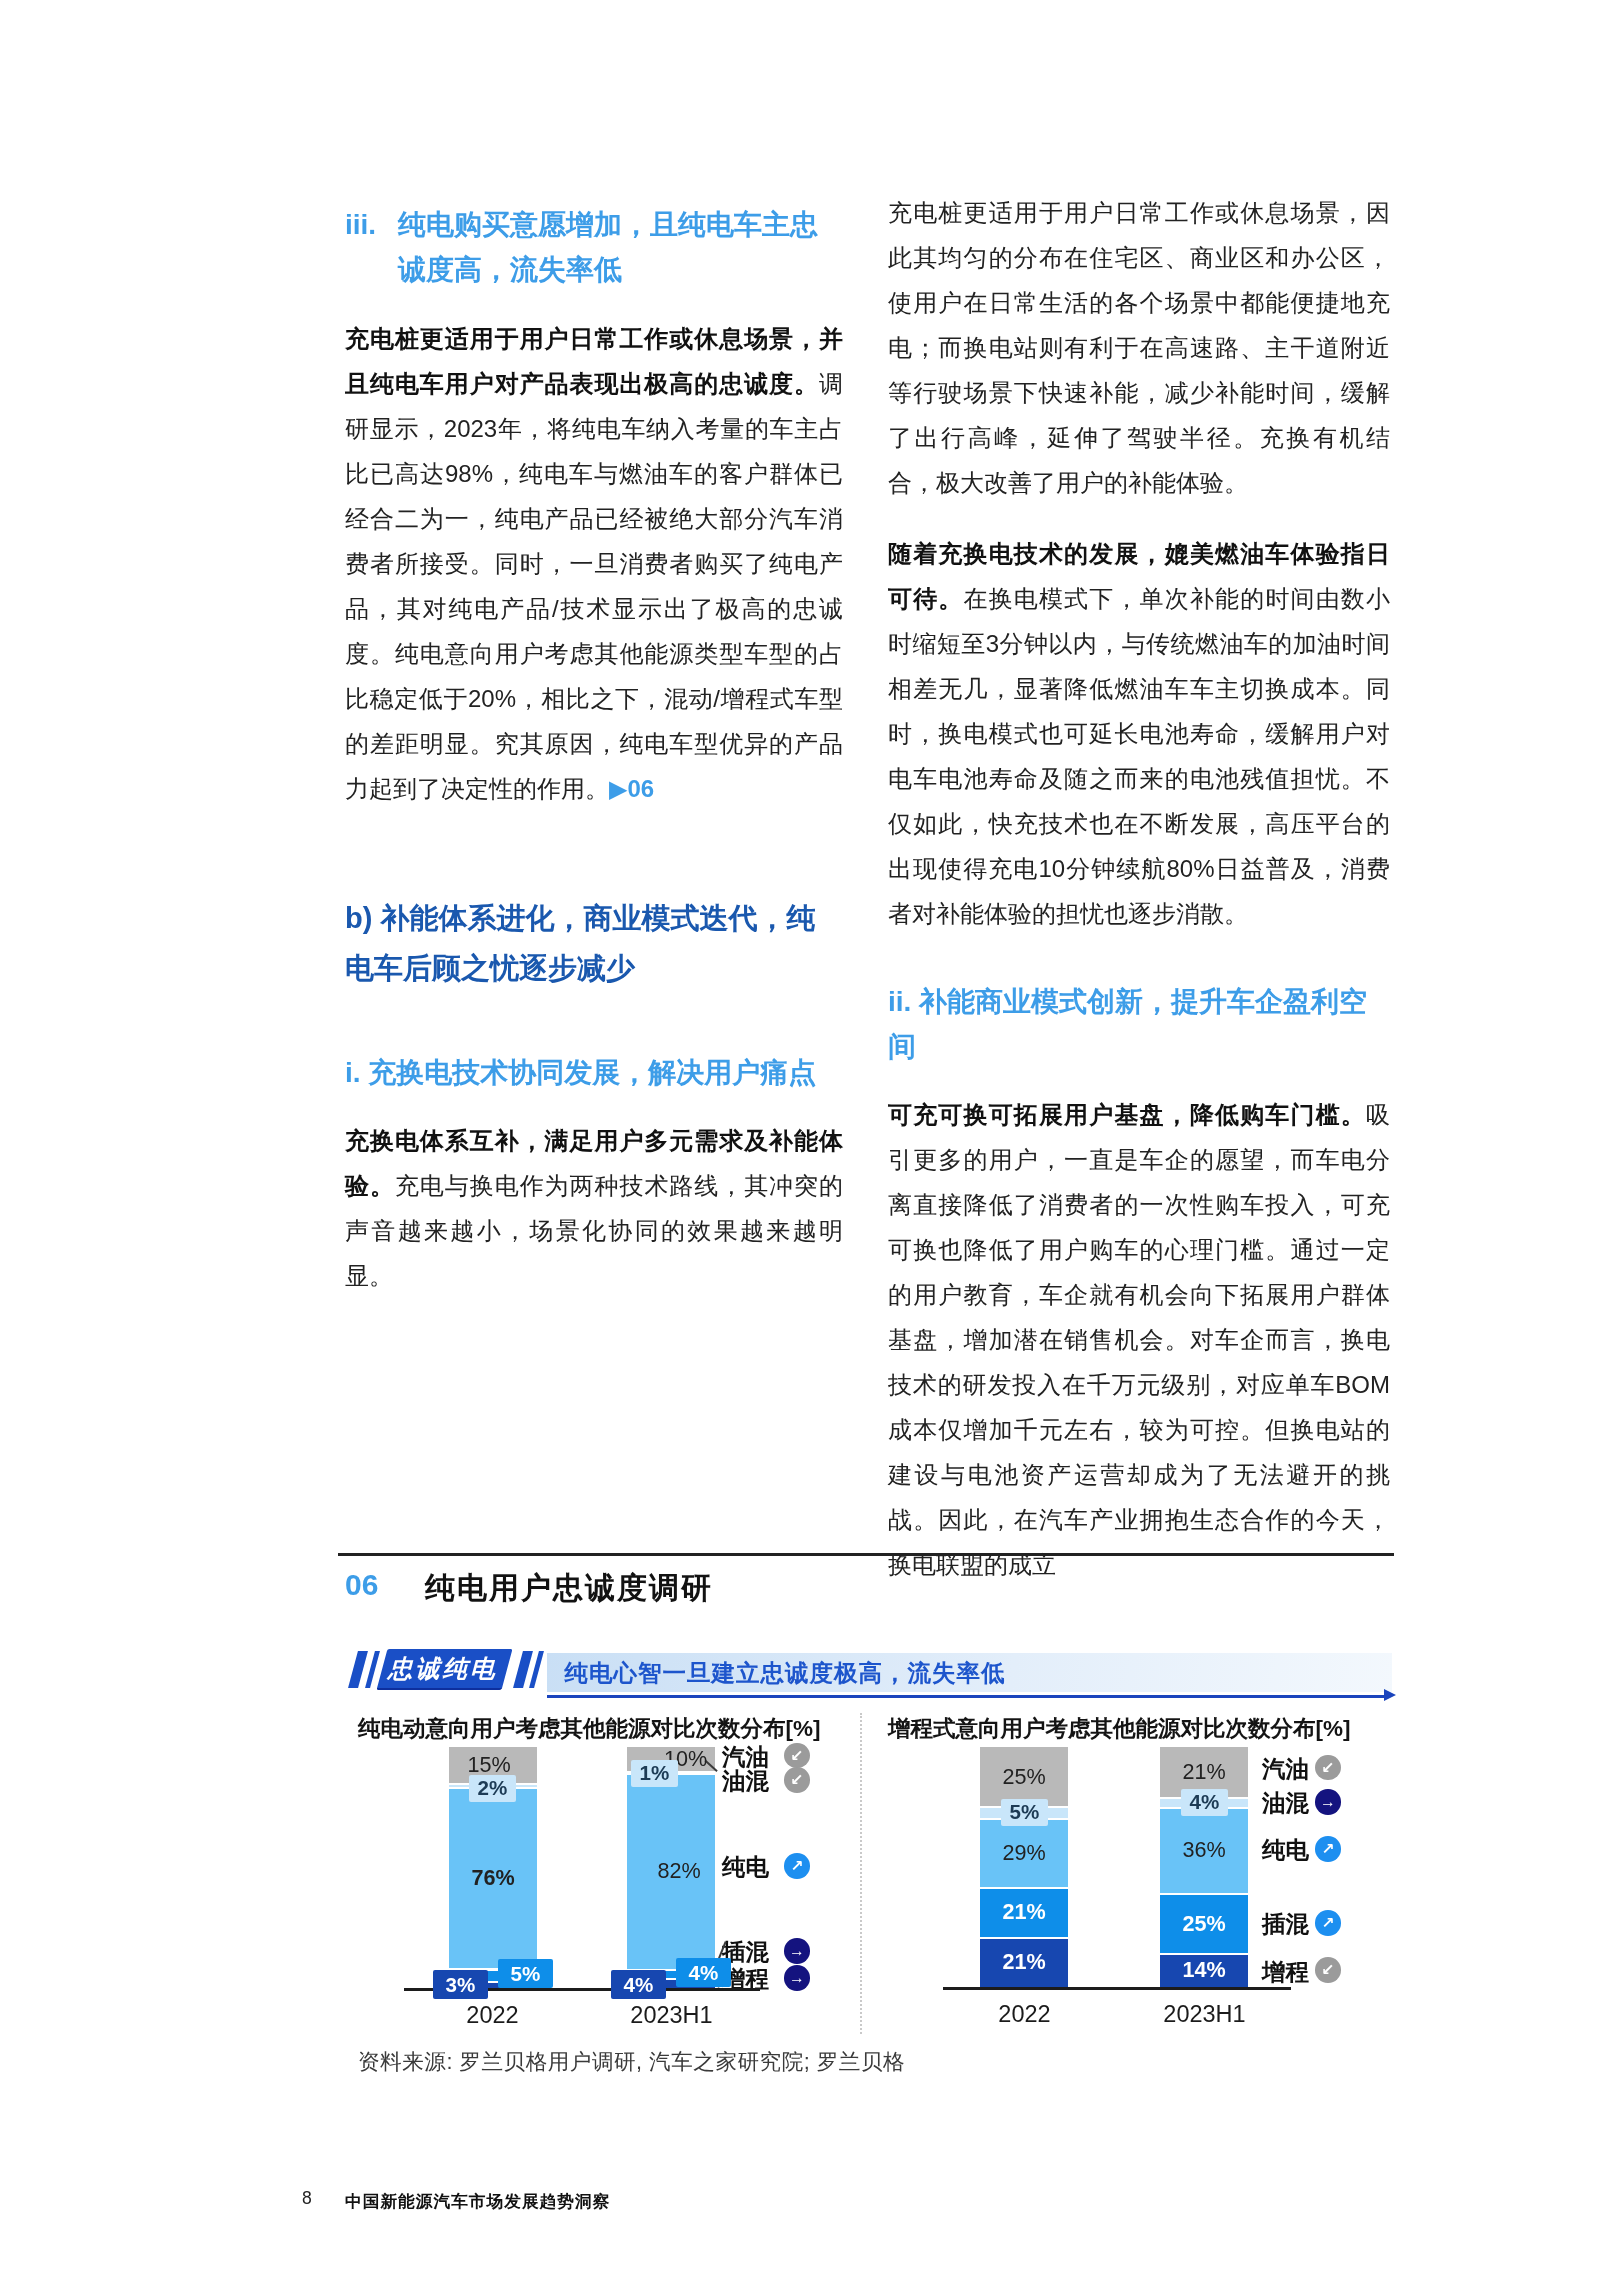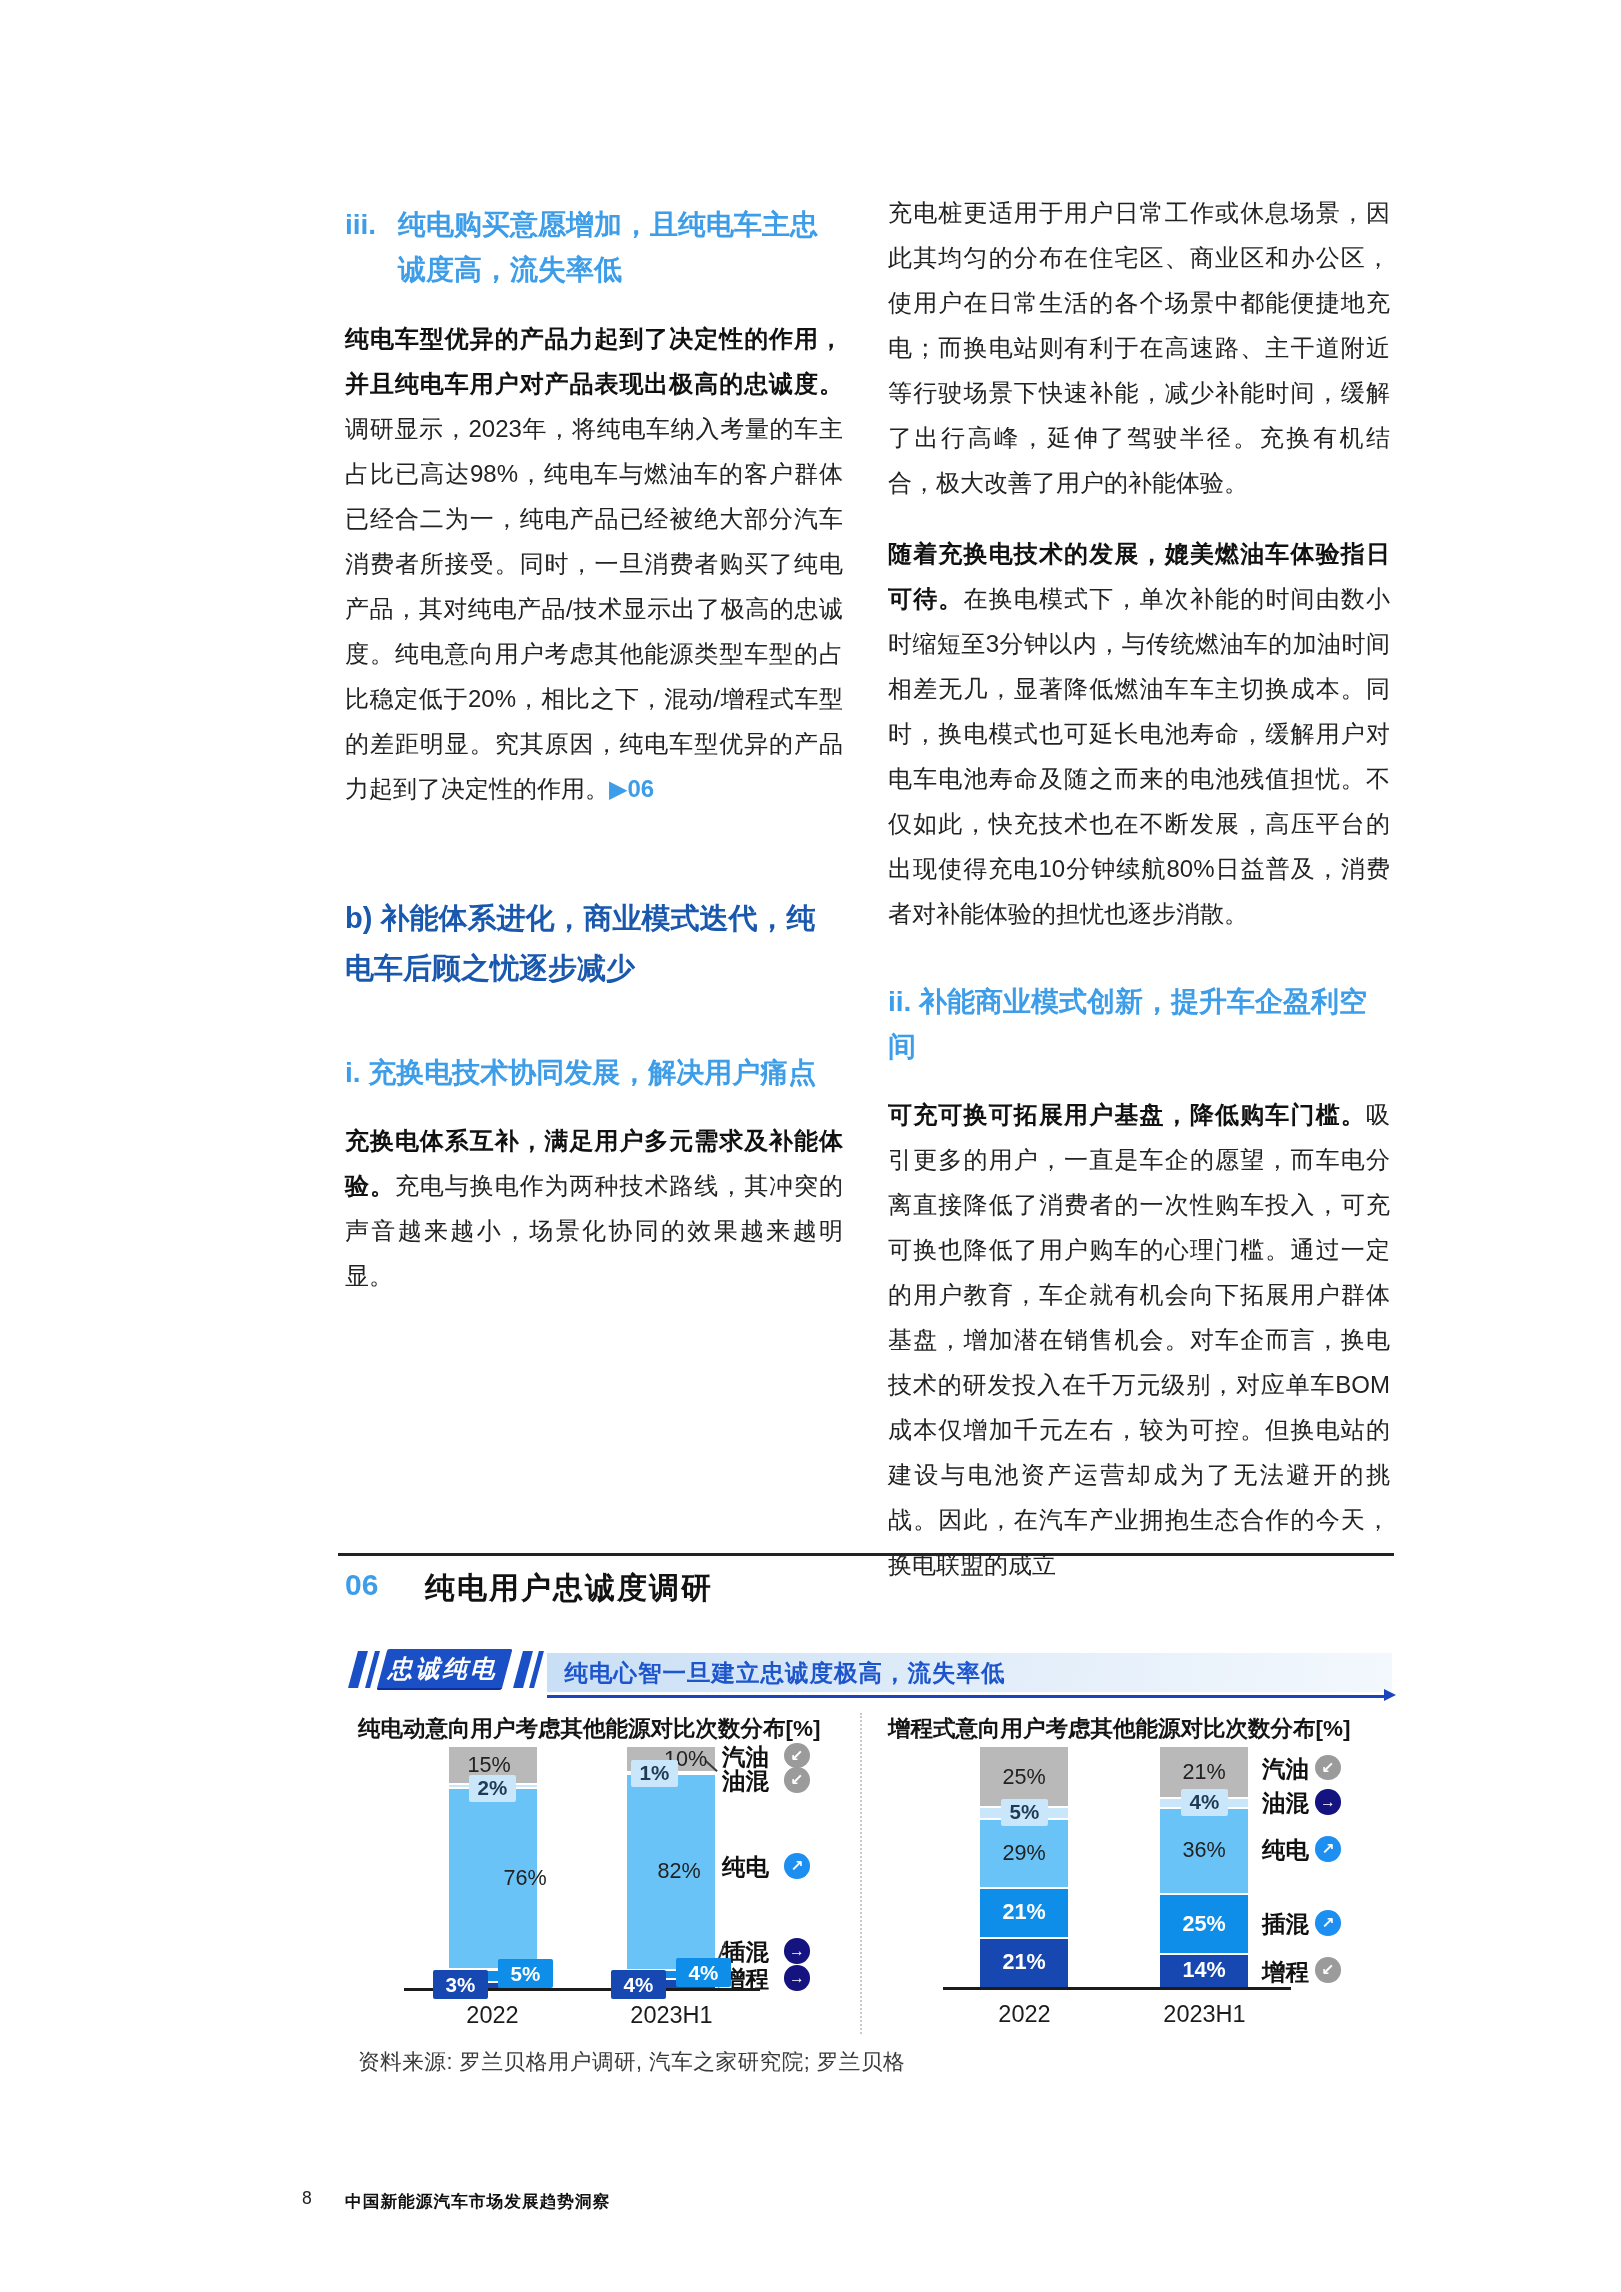--- a/index.html
+++ b/index.html
@@ -45,21 +45,21 @@
 </head>
 <body>
 
 <div class="page">
 
   <div class="col" id="left-col" style="left:345px; top:190px; width:498px;">
     <div class="h-light first">
       <span class="marker">iii.</span>
       <span>纯电购买意愿增加，且纯电车主忠诚度高，流失率低</span>
     </div>
-    <p><span class="b">纯电车型优异的产品力起到了决定性的作用，并且纯电车用户对产品表现出极高的忠诚度。</span><span>调研显示，2023年，将纯电车纳入考量的车主占比已高达98%，纯电车与燃油车的客户群体已经合二为一，纯电产品已经被绝大部分汽车消费者所接受。同时，一旦消费者购买了纯电产品，其对纯电产品/技术显示出了极高的忠诚度。纯电意向用户考虑其他能源类型车型的占比稳定低于20%，相比之下，混动/增程式车型的差距明显。究其原因，纯电车型优异的产品力起到了决定性的作用。</span><span class="link">▶06</span></p>
+    <p><span class="b">充电桩更适用于用户日常工作或休息场景，并且纯电车用户对产品表现出极高的忠诚度。</span><span>调研显示，2023年，将纯电车纳入考量的车主占比已高达98%，纯电车与燃油车的客户群体已经合二为一，纯电产品已经被绝大部分汽车消费者所接受。同时，一旦消费者购买了纯电产品，其对纯电产品/技术显示出了极高的忠诚度。纯电意向用户考虑其他能源类型车型的占比稳定低于20%，相比之下，混动/增程式车型的差距明显。究其原因，纯电车型优异的产品力起到了决定性的作用。</span><span class="link">▶06</span></p>
     <div class="h-dark">b) 补能体系进化，商业模式迭代，纯电车后顾之忧逐步减少</div>
     <div class="h-light" style="margin-top:57px;">i. 充换电技术协同发展，解决用户痛点</div>
     <p><span class="b">充换电体系互补，满足用户多元需求及补能体验。</span><span>充电与换电作为两种技术路线，其冲突的声音越来越小，场景化协同的效果越来越明显。</span></p>
   </div>
 
   <div class="col" id="right-col" style="left:888px; top:190px; width:502px;">
     <p>充电桩更适用于用户日常工作或休息场景，因此其均匀的分布在住宅区、商业区和办公区，使用户在日常生活的各个场景中都能便捷地充电；而换电站则有利于在高速路、主干道附近等行驶场景下快速补能，减少补能时间，缓解了出行高峰，延伸了驾驶半径。充换有机结合，极大改善了用户的补能体验。</p>
     <p><span class="b">随着充换电技术的发展，媲美燃油车体验指日可待。</span><span>在换电模式下，单次补能的时间由数小时缩短至3分钟以内，与传统燃油车的加油时间相差无几，显著降低燃油车车主切换成本。同时，换电模式也可延长电池寿命，缓解用户对电车电池寿命及随之而来的电池残值担忧。不仅如此，快充技术也在不断发展，高压平台的出现使得充电10分钟续航80%日益普及，消费者对补能体验的担忧也逐步消散。</span></p>
     <div class="h-light" style="margin-top:43px;">ii. 补能商业模式创新，提升车企盈利空间</div>
     <p><span class="b">可充可换可拓展用户基盘，降低购车门槛。</span><span>吸引更多的用户，一直是车企的愿望，而车电分离直接降低了消费者的一次性购车投入，可充可换也降低了用户购车的心理门槛。通过一定的用户教育，车企就有机会向下拓展用户群体基盘，增加潜在销售机会。对车企而言，换电技术的研发投入在千万元级别，对应单车BOM成本仅增加千元左右，较为可控。但换电站的建设与电池资产运营却成为了无法避开的挑战。因此，在汽车产业拥抱生态合作的今天，换电联盟的成立</span></p>
@@ -86,21 +86,21 @@
   <div class="chart-title" style="left:888px; top:1713px;">增程式意向用户考虑其他能源对比次数分布[%]</div>
 
   <div class="plot" id="plot0" style="left:338px; top:1735px; width:529px; height:323px;">
       <div style="position: absolute; left: 66px; top: 253px; width: 356px; height: 2.9px; background: rgb(28, 28, 28); z-index: 2;"></div>
       <div style="position: absolute; left: 86px; top: 267px; width: 137px; text-align: center; font-size: 23.5px; color: rgb(27, 27, 27);">2022</div>
       <div style="position: absolute; left: 111px; top: 11.8px; width: 88px; height: 36px; background: rgb(185, 185, 185); border-top: none; box-sizing: border-box;"></div>
       <div style="position: absolute; left: 111px; top: 16px; width: 80px; height: 27.4px; display: flex; align-items: center; justify-content: center; font-size: 21.6px; font-weight: 500; color: rgb(34, 34, 34); z-index: 2; box-sizing: border-box;">15%</div>
       <div style="position: absolute; left: 111px; top: 48px; width: 88px; height: 4.8px; background: rgb(201, 230, 250); border-top: 2px solid rgb(255, 255, 255); box-sizing: border-box;"></div>
       <div style="position: absolute; left: 131px; top: 40px; width: 47px; height: 26.5px; background: rgb(201, 230, 250); color: rgb(29, 59, 85); display: flex; align-items: center; justify-content: center; font-size: 20.6px; font-weight: 700; border-radius: 2px; z-index: 3;">2%</div>
       <div style="position: absolute; left: 111px; top: 52px; width: 88px; height: 181px; background: rgb(105, 195, 247); border-top: 2px solid rgb(255, 255, 255); box-sizing: border-box;"></div>
-      <div style="position: absolute; left: 111px; top: 129px; width: 88px; height: 27.4px; display: flex; align-items: center; justify-content: center; font-size: 21.6px; font-weight: 400; color: rgb(34, 34, 34); z-index: 2; box-sizing: border-box; margin-left: 32px;">76%</div>
+      <div style="position: absolute; left: 111px; top: 129px; width: 88px; height: 27.4px; display: flex; align-items: center; justify-content: center; font-size: 21.6px; font-weight: 700; color: rgb(34, 34, 34); z-index: 2; box-sizing: border-box;">76%</div>
       <div style="position: absolute; left: 111px; top: 234px; width: 88px; height: 12px; background: rgb(14, 142, 233); border-top: 2px solid rgb(255, 255, 255); box-sizing: border-box;"></div>
       <div style="position: absolute; left: 160px; top: 224px; width: 55px; height: 29px; background: rgb(14, 142, 233); color: rgb(255, 255, 255); display: flex; align-items: center; justify-content: center; font-size: 20.6px; font-weight: 700; border-radius: 2px; z-index: 3;">5%</div>
       <div style="position: absolute; left: 111px; top: 246px; width: 88px; height: 7.2px; background: rgb(23, 71, 176); border-top: 2px solid rgb(255, 255, 255); box-sizing: border-box;"></div>
       <div style="position: absolute; left: 95px; top: 235px; width: 55px; height: 29px; background: rgb(23, 71, 176); color: rgb(255, 255, 255); display: flex; align-items: center; justify-content: center; font-size: 20.6px; font-weight: 700; border-radius: 2px; z-index: 3;">3%</div>
       <div style="position: absolute; left: 265px; top: 267px; width: 137px; text-align: center; font-size: 23.5px; color: rgb(27, 27, 27);">2023H1</div>
       <div style="position: absolute; left: 289px; top: 11.8px; width: 88px; height: 24px; background: rgb(185, 185, 185); border-top: none; box-sizing: border-box;"></div>
       <div style="position: absolute; left: 289px; top: 10px; width: 88px; height: 27.4px; display: flex; align-items: center; justify-content: flex-end; font-size: 21.6px; font-weight: 500; color: rgb(34, 34, 34); z-index: 2; box-sizing: border-box; padding-right: 7.8px;">10%</div>
       <div style="position: absolute; left: 289px; top: 36px; width: 88px; height: 2.4px; background: rgb(201, 230, 250); border-top: 2px solid rgb(255, 255, 255); box-sizing: border-box;"></div>
       <div style="position: absolute; left: 293px; top: 25px; width: 47px; height: 26.5px; background: rgb(201, 230, 250); color: rgb(29, 59, 85); display: flex; align-items: center; justify-content: center; font-size: 20.6px; font-weight: 700; border-radius: 2px; z-index: 3;">1%</div>
       <div style="position: absolute; left: 289px; top: 38px; width: 88px; height: 196px; background: rgb(105, 195, 247); border-top: 2px solid rgb(255, 255, 255); box-sizing: border-box;"></div>

